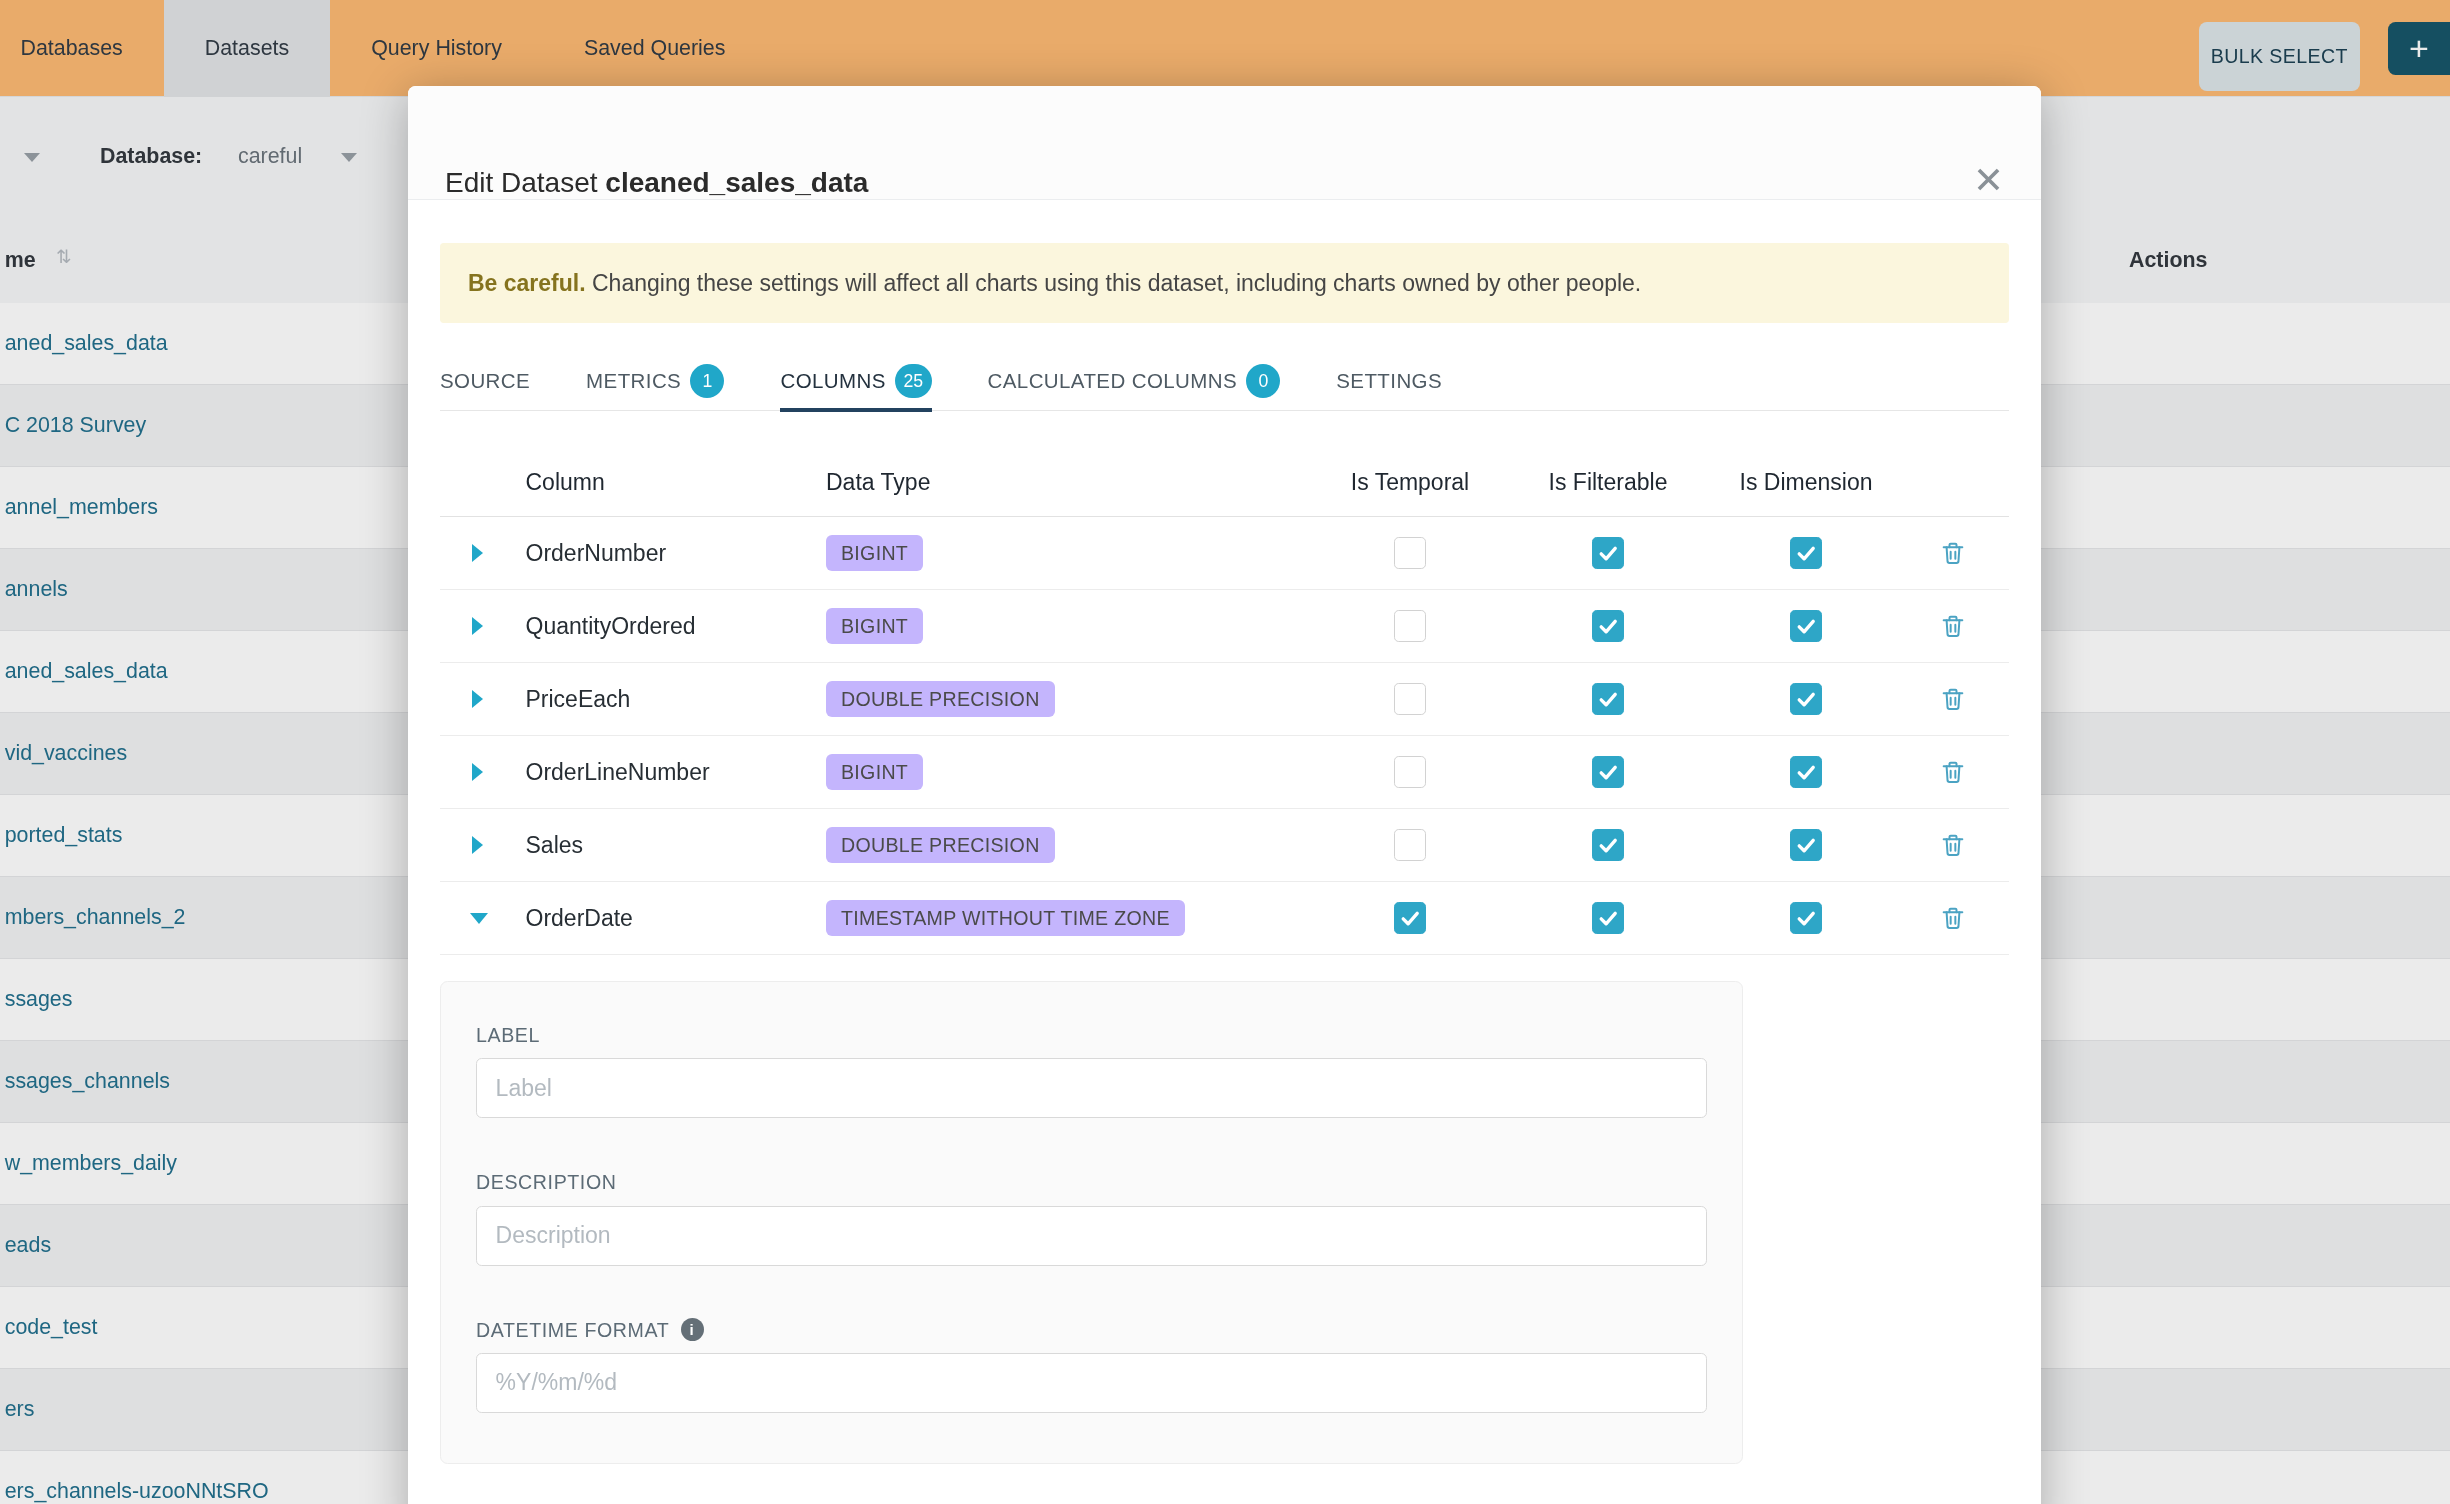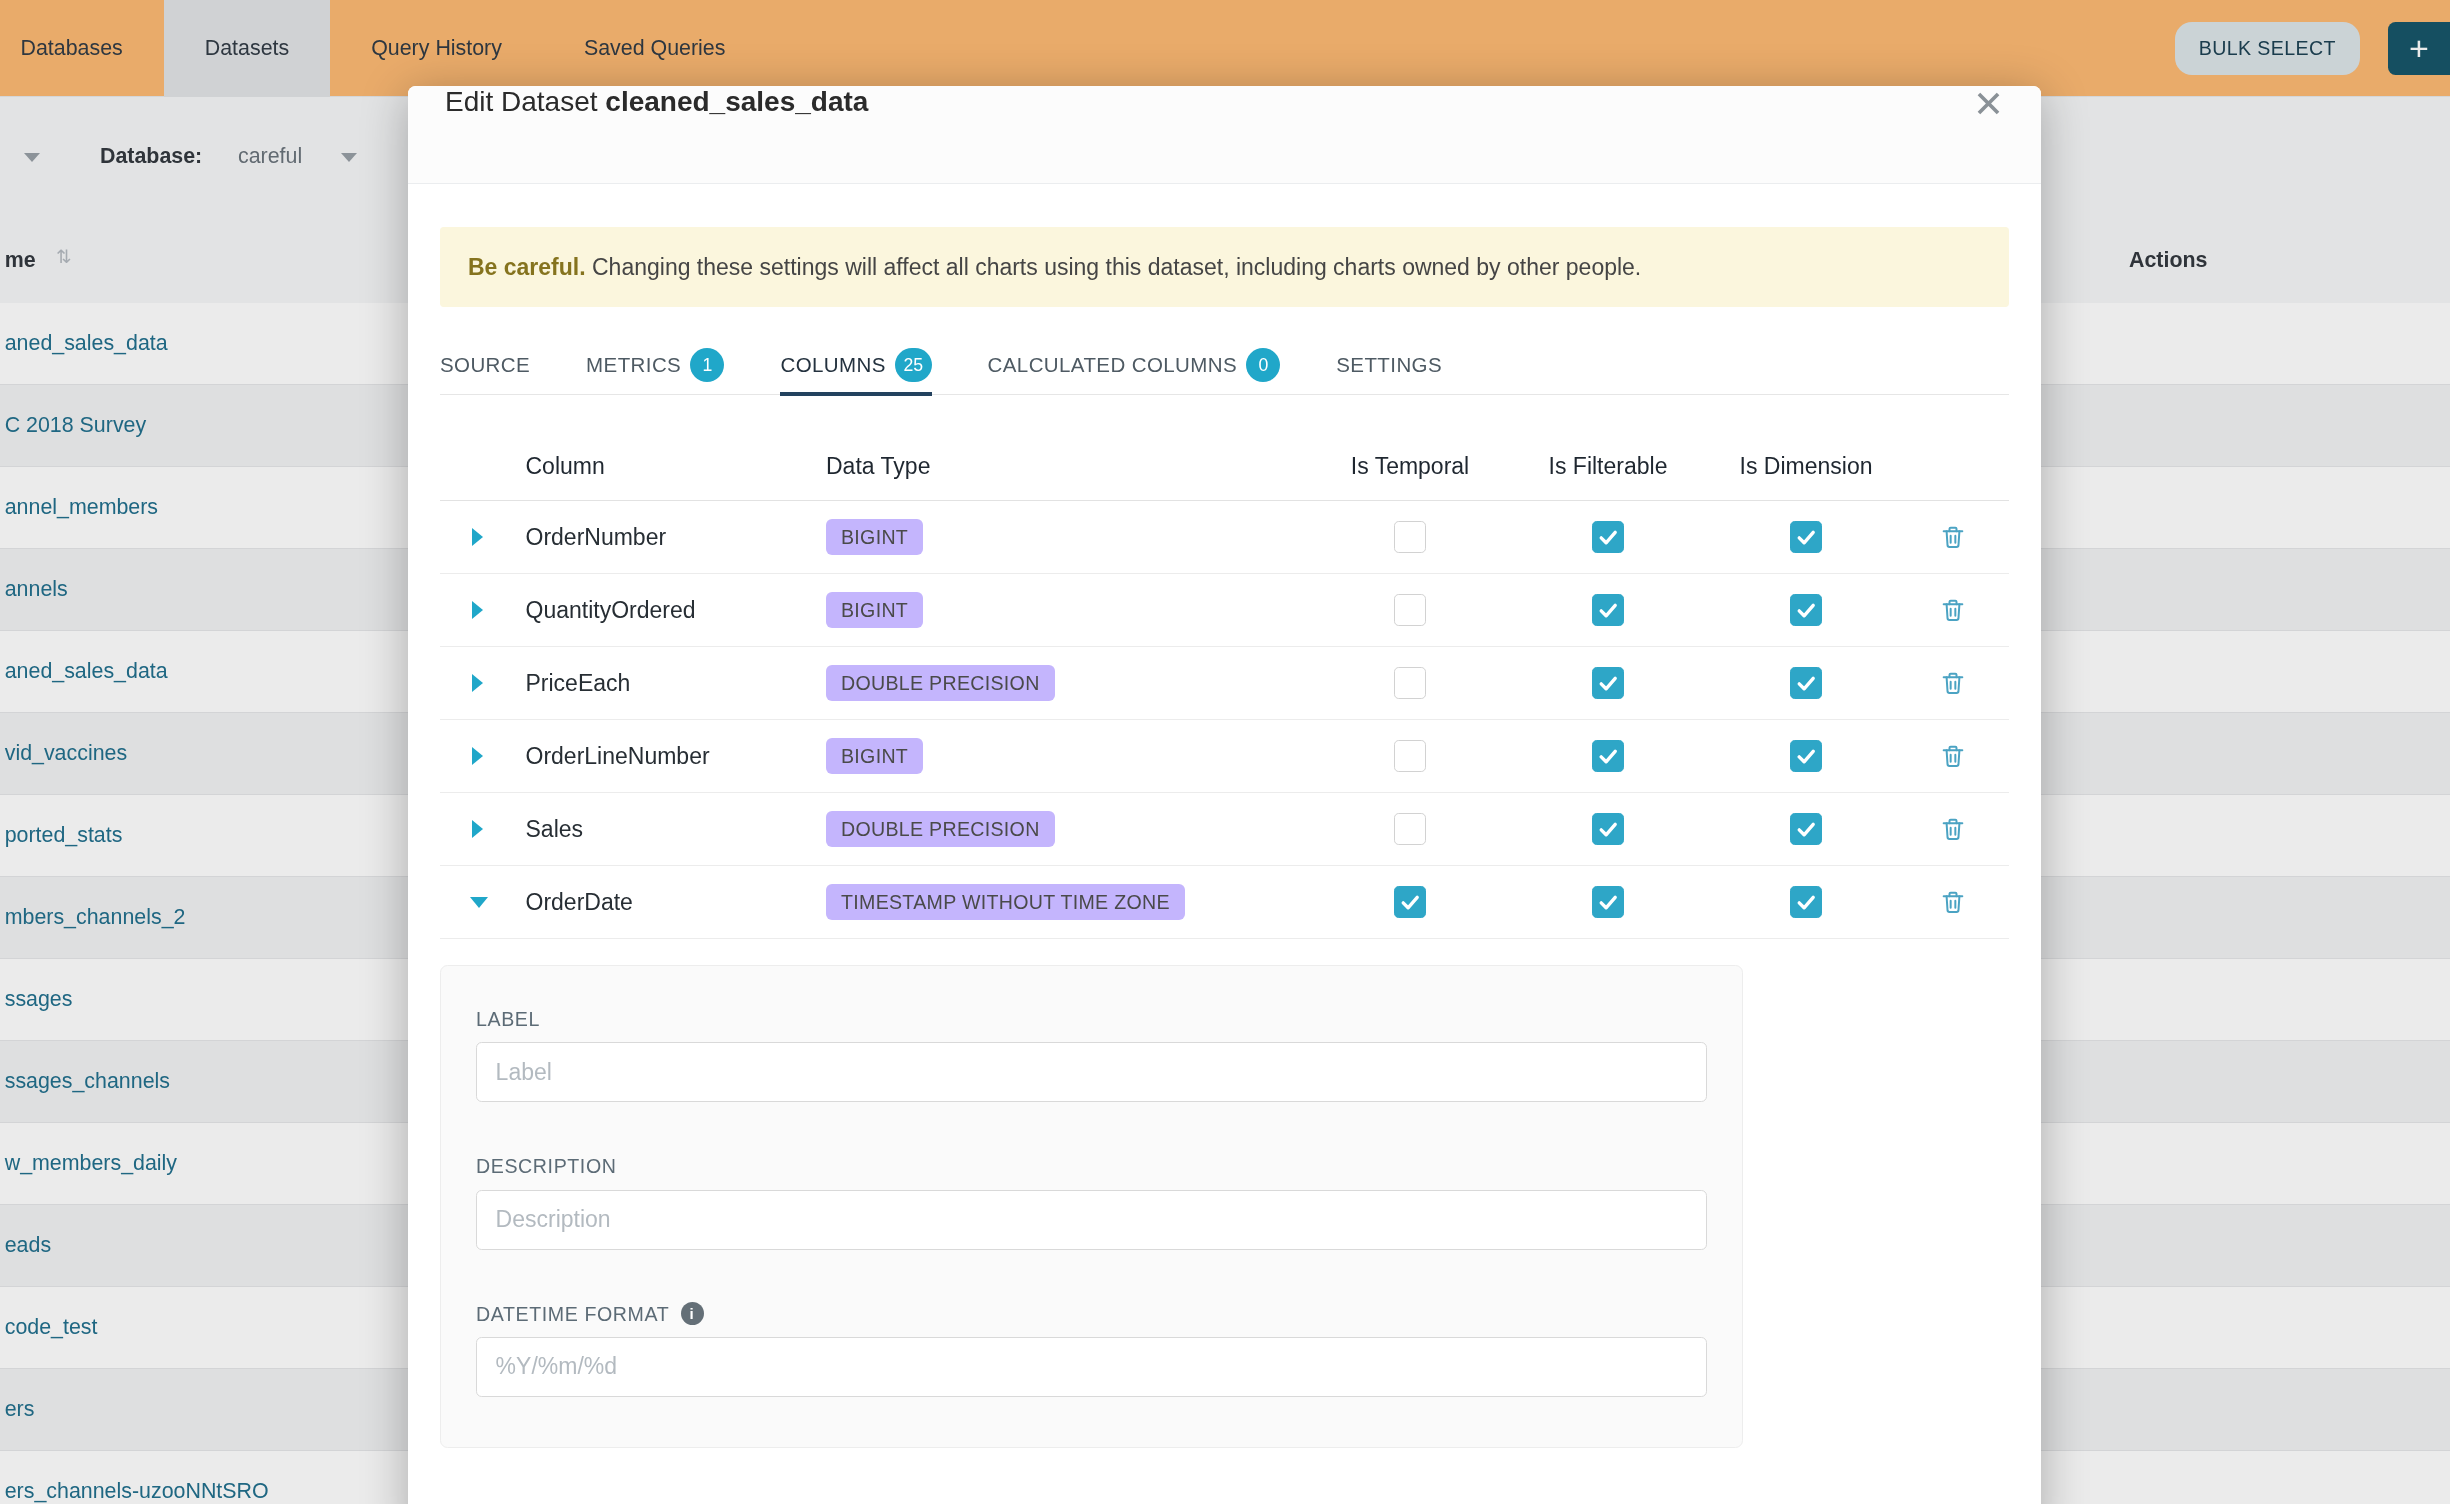--- a/index.html
+++ b/index.html
@@ -6,22 +6,22 @@
   html,body{width:2450px;height:1505px;overflow:hidden;background:#f6f7f8;
     font-family:"Liberation Sans",sans-serif;position:relative}
 
   
   .topnav{position:absolute;left:0;top:0;width:2450px;height:97px;background:#fdba74;
     border-bottom:0.9px solid #e7e9eb;display:flex;align-items:center;z-index:1}
   .nav-item{font-size:21.4px;color:#323c46;height:97px;display:flex;align-items:center;
     padding:0 41px;cursor:pointer;white-space:nowrap}
   .nav-item:first-child{padding-left:20.5px}
   .nav-item.active{background:#e2e4e7}
-  .bulk-btn{position:absolute;right:90px;top:22.4px;height:53px;padding:0 24px;
-    background:#dde5e9;border:none;border-radius:17px;font-size:19.6px;font-weight:500;
+  .bulk-btn{position:absolute;right:90px;top:22.4px;height:69px;padding:0 12px;
+    background:#dde5e9;border:none;border-radius:8px;font-size:19.6px;font-weight:500;
     letter-spacing:0.4px;color:#1d4254;font-family:"Liberation Sans",sans-serif;cursor:pointer}
   .add-btn{position:absolute;right:0;top:22.4px;height:53px;width:62px;background:#17566a;
     border:none;border-radius:7.5px 0 0 7.5px;color:#fff;font-size:34px;line-height:53px;
     text-align:center;cursor:pointer;font-family:"Liberation Sans",sans-serif}
 
   
   .page{position:absolute;left:0;top:97px;width:2450px;height:1408px;z-index:0}
   .chev{display:inline-block;width:0;height:0;border-left:8.4px solid transparent;
     border-right:8.4px solid transparent;border-top:9.3px solid #98a0a6}
   .filter-chev{position:absolute;left:24px;top:56px}
@@ -34,21 +34,21 @@
   .bg-rows{position:absolute;left:0;top:206px;width:2450px}
   .bg-row{width:2450px;height:82px;background:#ffffff;border-bottom:0.9px solid #e5e7e9;
     display:flex;align-items:center}
   .bg-row.alt{background:#f1f2f3}
   .bg-link{font-size:21.4px;color:#22708e;margin-left:4.7px;text-decoration:none;cursor:pointer}
 
   
   .backdrop{position:absolute;inset:0;background:rgba(0,0,0,0.08);z-index:5}
   .modal{position:absolute;left:408px;top:86px;width:1633px;height:1454px;background:#fff;
     border-radius:7.5px;box-shadow:0 7.5px 47px rgba(0,0,0,0.28);z-index:10;overflow:hidden}
-  .modal-header{height:98px;display:flex;align-items:flex-start;padding:0 37px;
+  .modal-header{height:114px;display:flex;align-items:flex-end;padding:0 37px;
     background:#fcfcfc;border-bottom:0.9px solid #ebedef;border-radius:7.5px 7.5px 0 0}
   .modal-title{font-size:28px;color:#2b2b2b}
   .modal-title b{font-weight:700}
   .modal-close{margin-left:auto;font-size:37px;color:#8a9197;cursor:pointer;line-height:1}
   .modal-body{padding:43px 32px 37px}
 
   .warning{background:#fbf6dd;border-radius:3.7px;padding:24px 28px;font-size:23px;
     color:#454545;line-height:1.4}
   .warning b{color:#85731e;font-weight:700}
 

